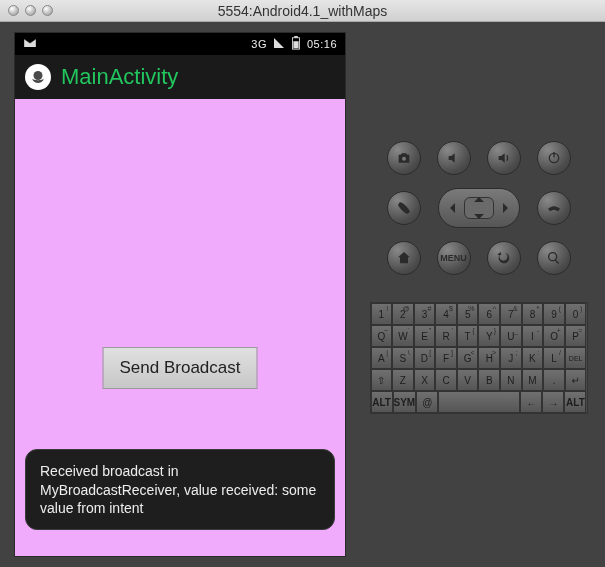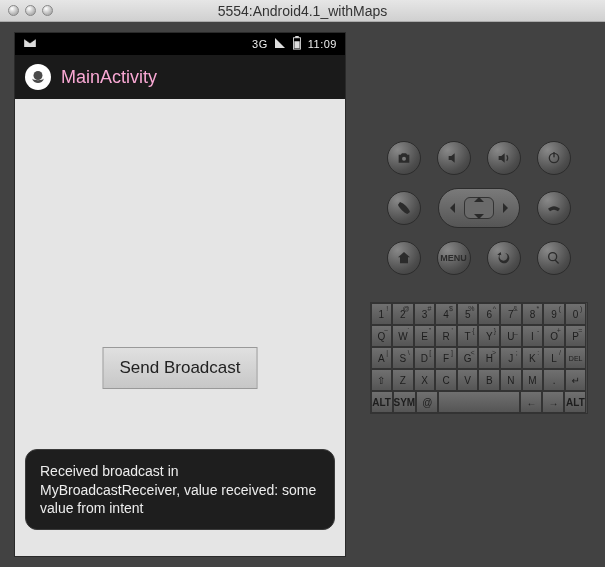--- a/index.html
+++ b/index.html
@@ -81,25 +81,25 @@
       gap: 10px;
       padding: 0 10px;
     }
     .app-icon {
       width: 26px; height: 26px;
       border-radius: 50%;
       background: #fff;
       display: flex; align-items: center; justify-content: center;
     }
     .app-icon svg { width: 18px; height: 18px; }
-    .app-title { color: #f9a8d4; font-size: 18px; }
+    .app-title { color: #22c55e; font-size: 22px; }
 
     .phone-content {
       flex: 1;
-      background: #e5e5e5;
+      background: #f0abfc;
       position: relative;
     }
     .send-btn {
       position: absolute;
       top: 248px;
       left: 50%;
       transform: translateX(-50%);
       padding: 10px 16px;
       font-size: 17px;
       color: #222;
@@ -229,21 +229,21 @@
                 <path d="M2 22h20L2 2z"></path>
               </svg>
           </span>
           <span>
             <svg width="10" height="14" viewBox="0 0 10 16" fill="#ddd">
                 <rect x="1" y="2" width="8" height="13" stroke="#ddd" fill="none"></rect>
                 <rect x="3" y="0" width="4" height="2"></rect>
                 <rect x="2" y="6" width="6" height="8"></rect>
               </svg>
           </span>
-          <span class="clock">11:09</span>
+          <span class="clock">05:16</span>
         </div>
       </div>
 
       <div class="app-bar">
         <div class="app-icon">
           <svg viewBox="0 0 24 24">
               <circle cx="12" cy="12" r="11" fill="#fff"></circle>
               <path d="M4 14c2 3 14 3 16 0-1 4-5 6-8 6s-7-2-8-6z" fill="#4a4a4a"></path>
               <circle cx="12" cy="10" r="6" fill="#4a4a4a"></circle>
             </svg>

